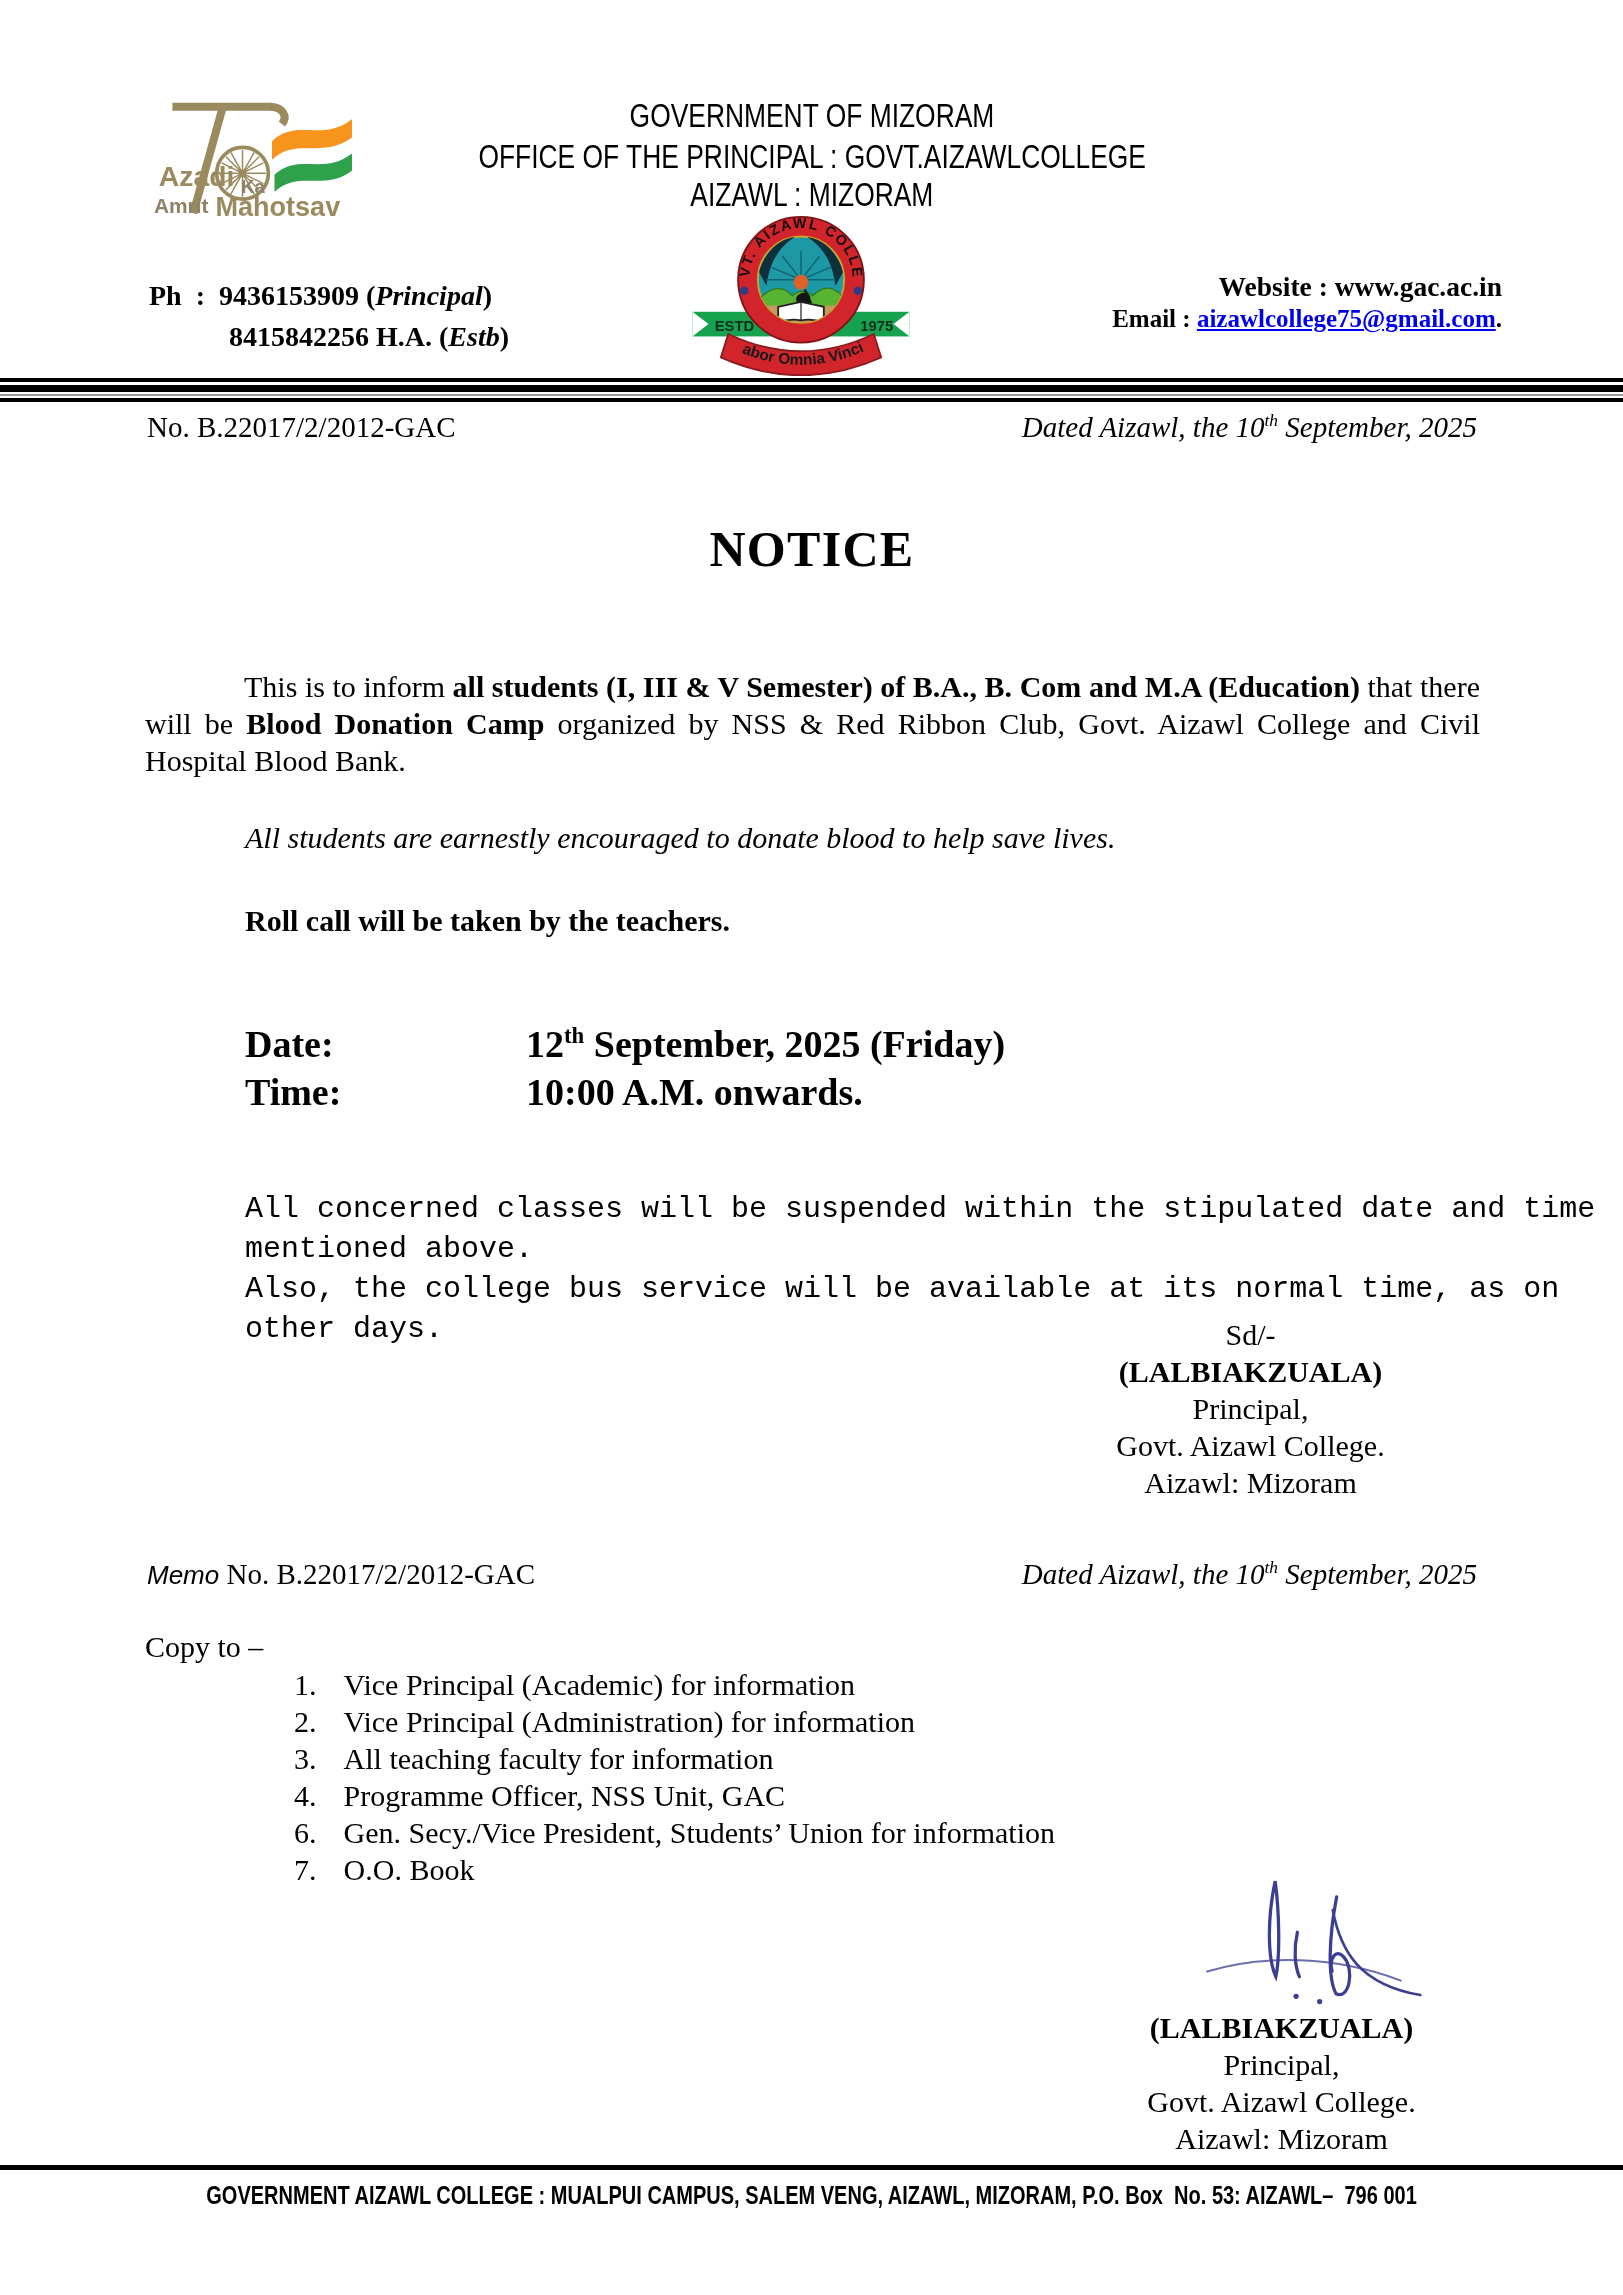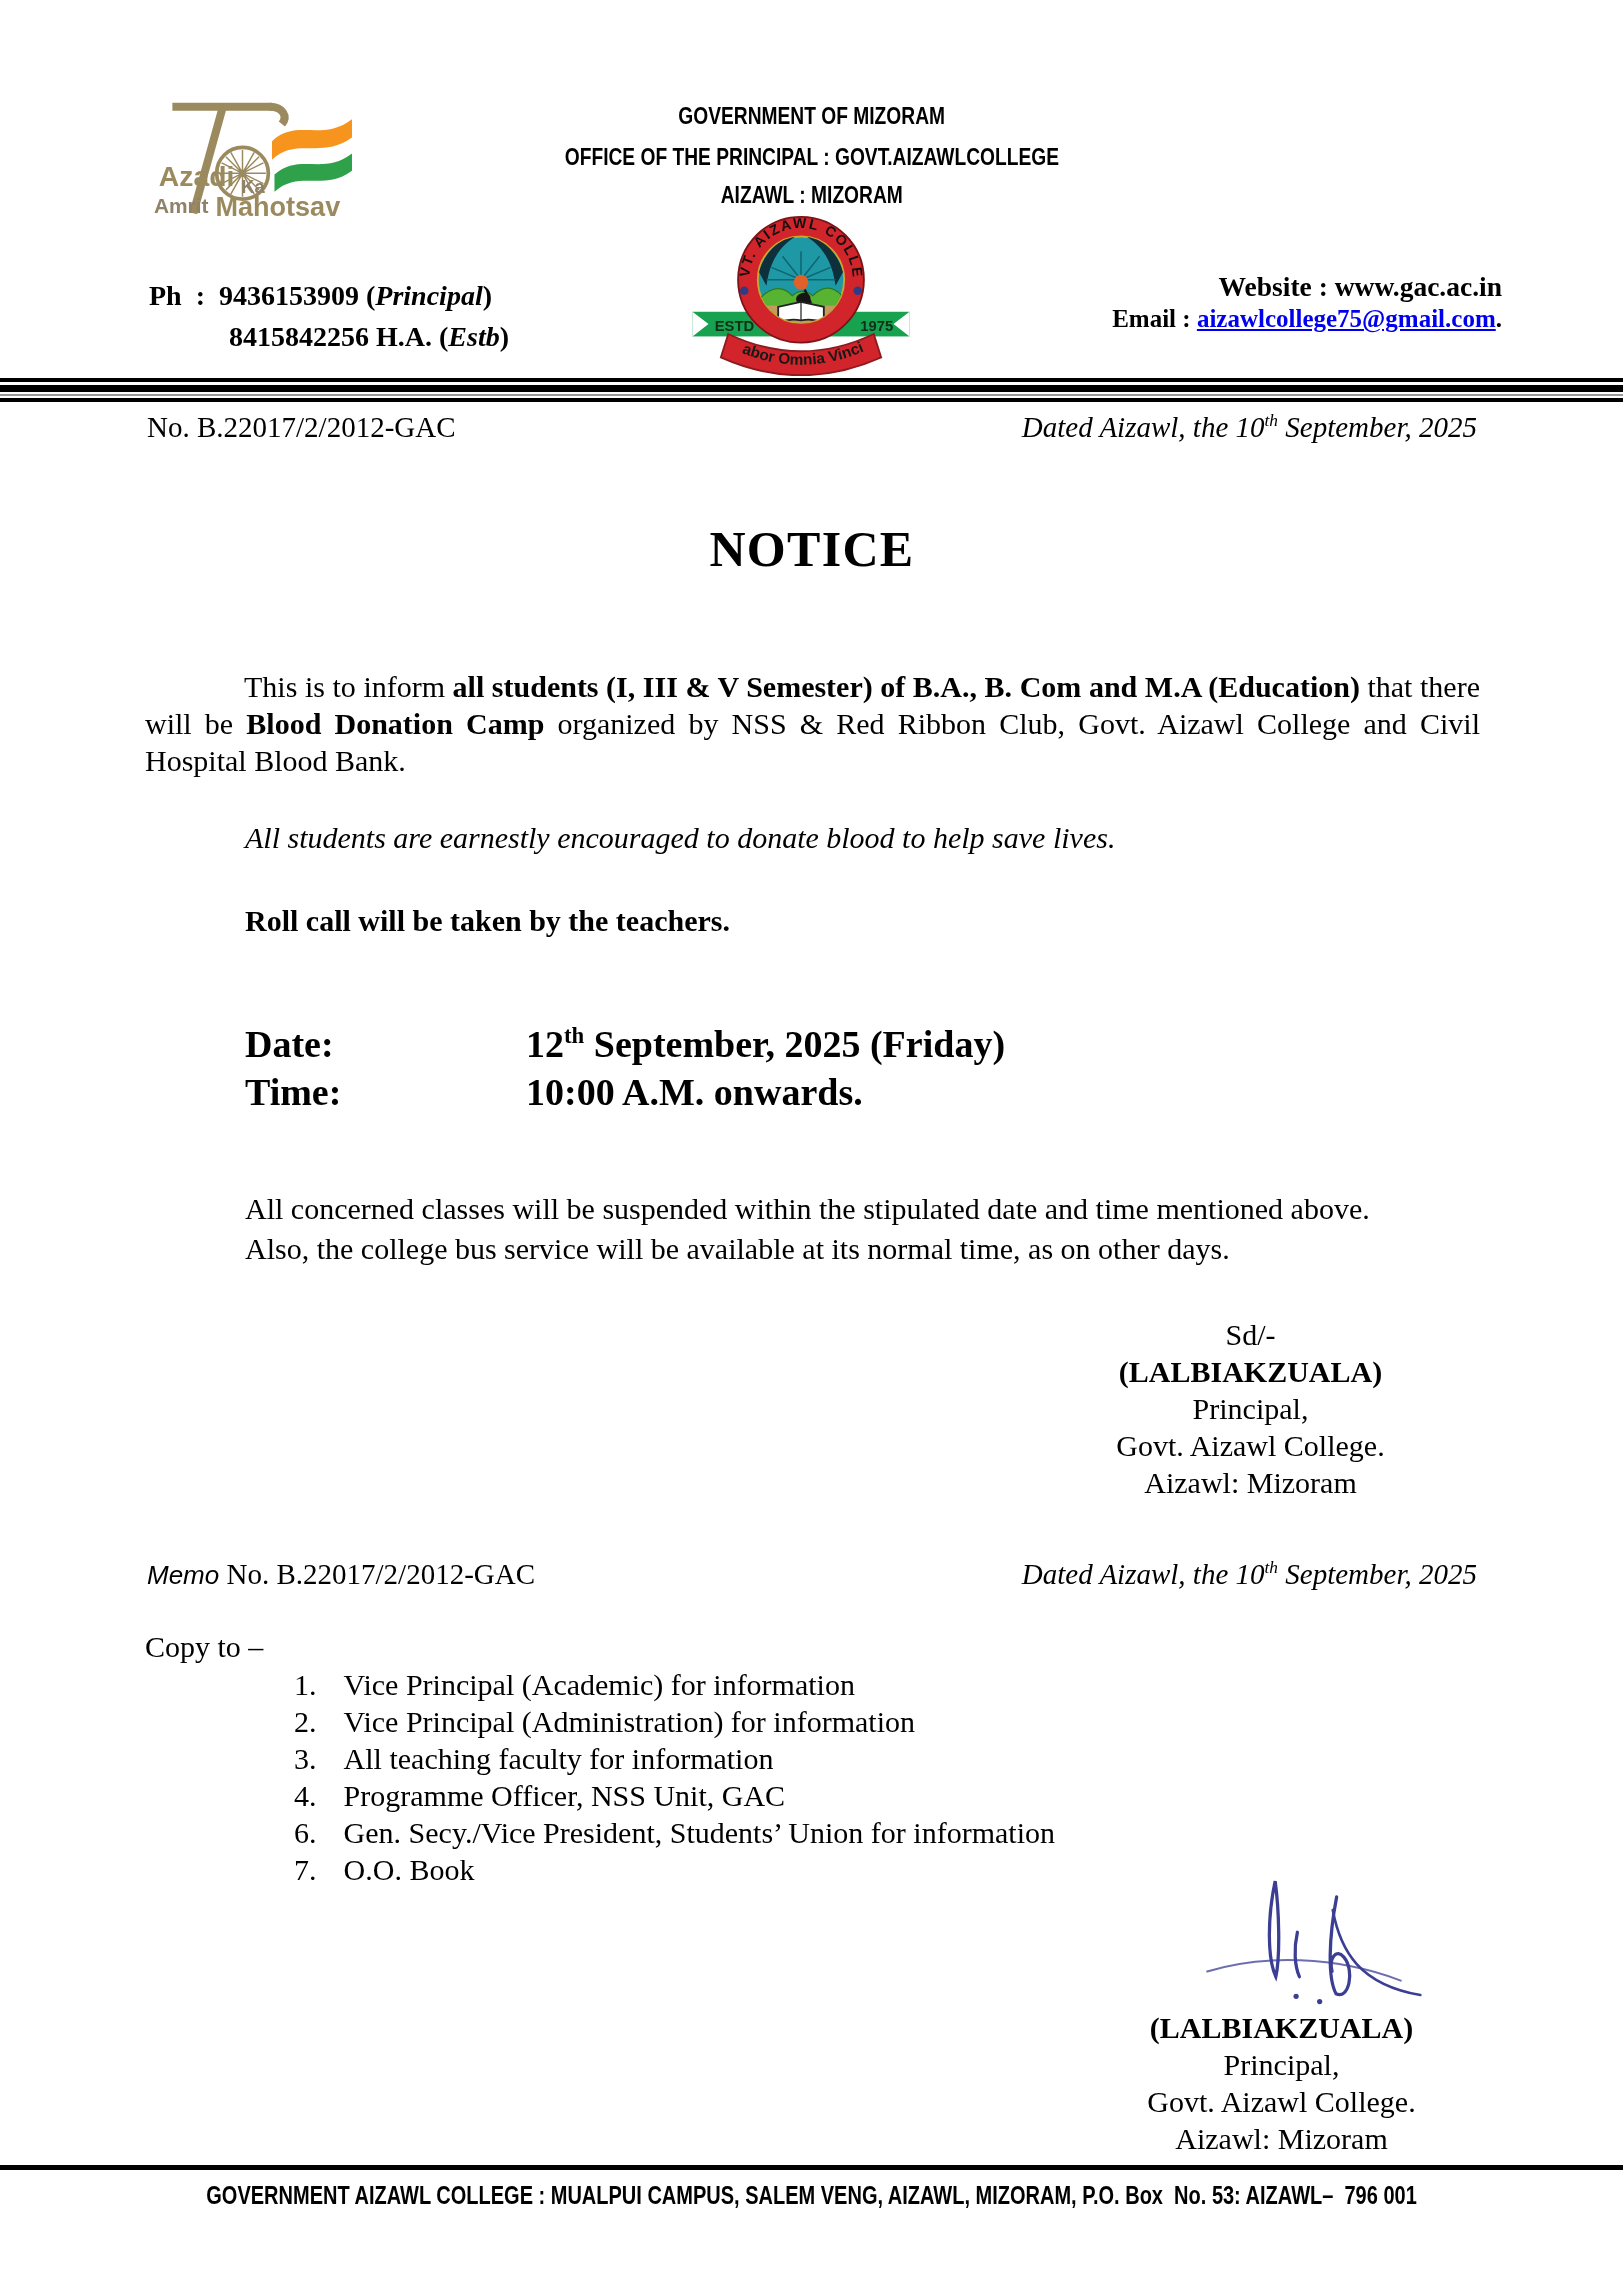--- a/index.html
+++ b/index.html
@@ -5,21 +5,21 @@
   html,body{margin:0;padding:0;background:#e8e8e8;}
   .page{position:relative;width:1624px;height:2295px;background:#ffffff;
         font-family:"Liberation Serif",serif;color:#000;overflow:hidden;margin:0 auto;}
   .abs{position:absolute;}
   .cond{display:inline-block;transform:scaleX(0.8);transform-origin:center;white-space:nowrap;}
   .b{font-weight:bold;}
   .i{font-style:italic;}
   sup{font-size:60%;vertical-align:super;line-height:0;}
   
   .hdr{left:0;right:0;text-align:center;font-family:"Liberation Sans",sans-serif;
-       font-weight:bold;font-size:24px;line-height:34px;}
+       font-weight:normal;font-size:33px;line-height:34px;}
   .phone{left:149px;top:275px;font-size:28px;line-height:41px;font-weight:bold;white-space:nowrap;}
   .phone .l2{margin-left:80px;}
   .contact-right{right:122px;top:271px;text-align:right;font-weight:bold;}
   .website{font-size:27.5px;line-height:31px;}
   .email{font-size:25px;line-height:30px;margin-top:2px;}
   .email a{color:#0000EE;text-decoration:underline;cursor:pointer;}
   
   .divider{left:0;top:378px;width:1624px;}
   .divider .d1{height:3.9px;background:#000;}
   .divider .g1{height:3.3px;}
@@ -33,21 +33,21 @@
           font-size:29px;line-height:33px;}
   .title{left:0;right:0;top:523px;text-align:center;font-size:50px;font-weight:bold;
          letter-spacing:1.3px;line-height:52px;}
   .para1{left:145px;width:1335px;top:668px;font-size:30px;line-height:37px;
          text-align:justify;text-indent:99px;}
   .line-italic{left:245px;top:821px;font-size:30px;line-height:34px;font-style:italic;}
   .line-roll{left:245px;top:904px;font-size:30px;line-height:34px;font-weight:bold;}
   .sched{left:245px;top:1029px;font-size:38px;line-height:30px;font-weight:bold;}
   .sched .row{margin-bottom:17.7px;height:30px;}
   .sched .lab{display:inline-block;width:281px;}
-  .susp{left:245px;top:1189px;font-size:30px;line-height:40px;}
+  .susp{left:245px;top:1189px;font-size:30px;line-height:40px;font-family:Liberation Mono, monospace;}
   .sig1{left:1087px;width:327px;top:1316px;text-align:center;font-size:30px;line-height:37px;}
   .memo-left{font-size:29px;}
   .memo-word{font-family:"Liberation Sans",sans-serif;font-style:italic;font-size:26px;}
   .copyto{left:145px;top:1630px;font-size:30px;line-height:33px;}
   .clist{left:294px;top:1666px;font-size:30px;line-height:37px;}
   .clist .num{display:inline-block;width:30px;}
   .clist .itxt{margin-left:19.6px;}
   .sig2{left:1118px;width:327px;top:2009px;text-align:center;font-size:30px;line-height:37px;}
   .sigimg{left:1198px;top:1872px;}
   .footrule{left:0;top:2165px;width:1624px;height:5.2px;background:#000;}

